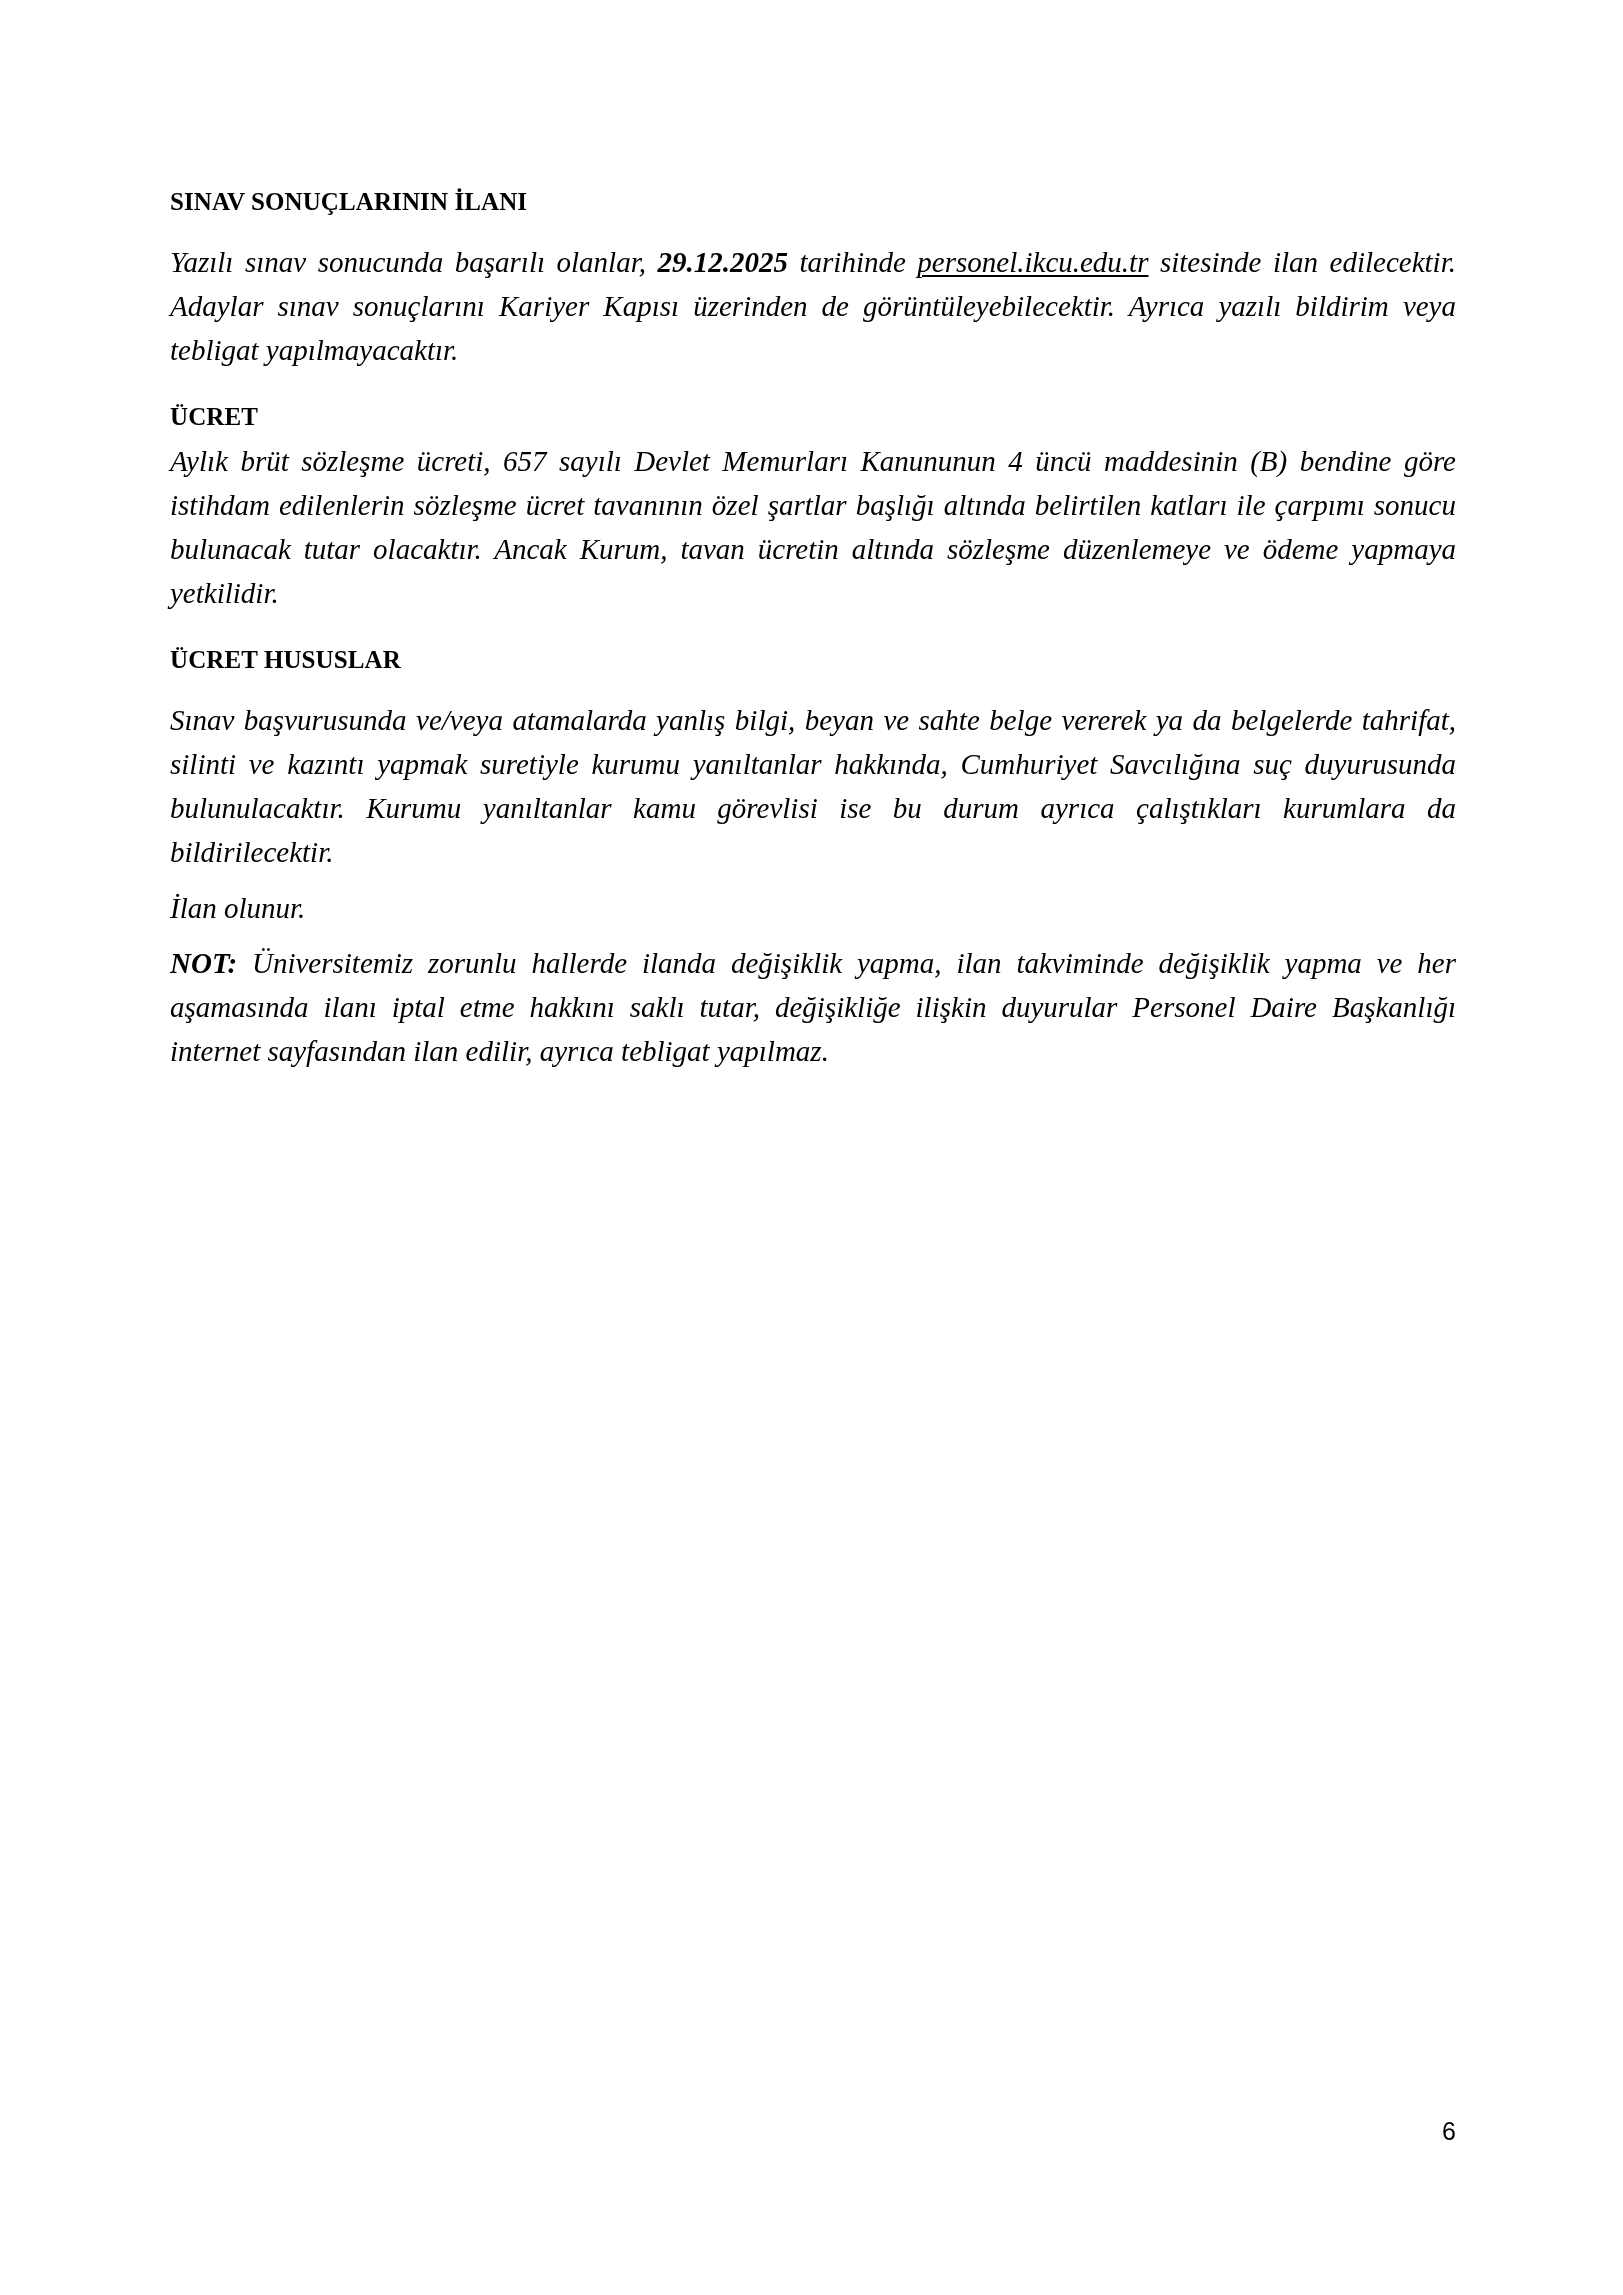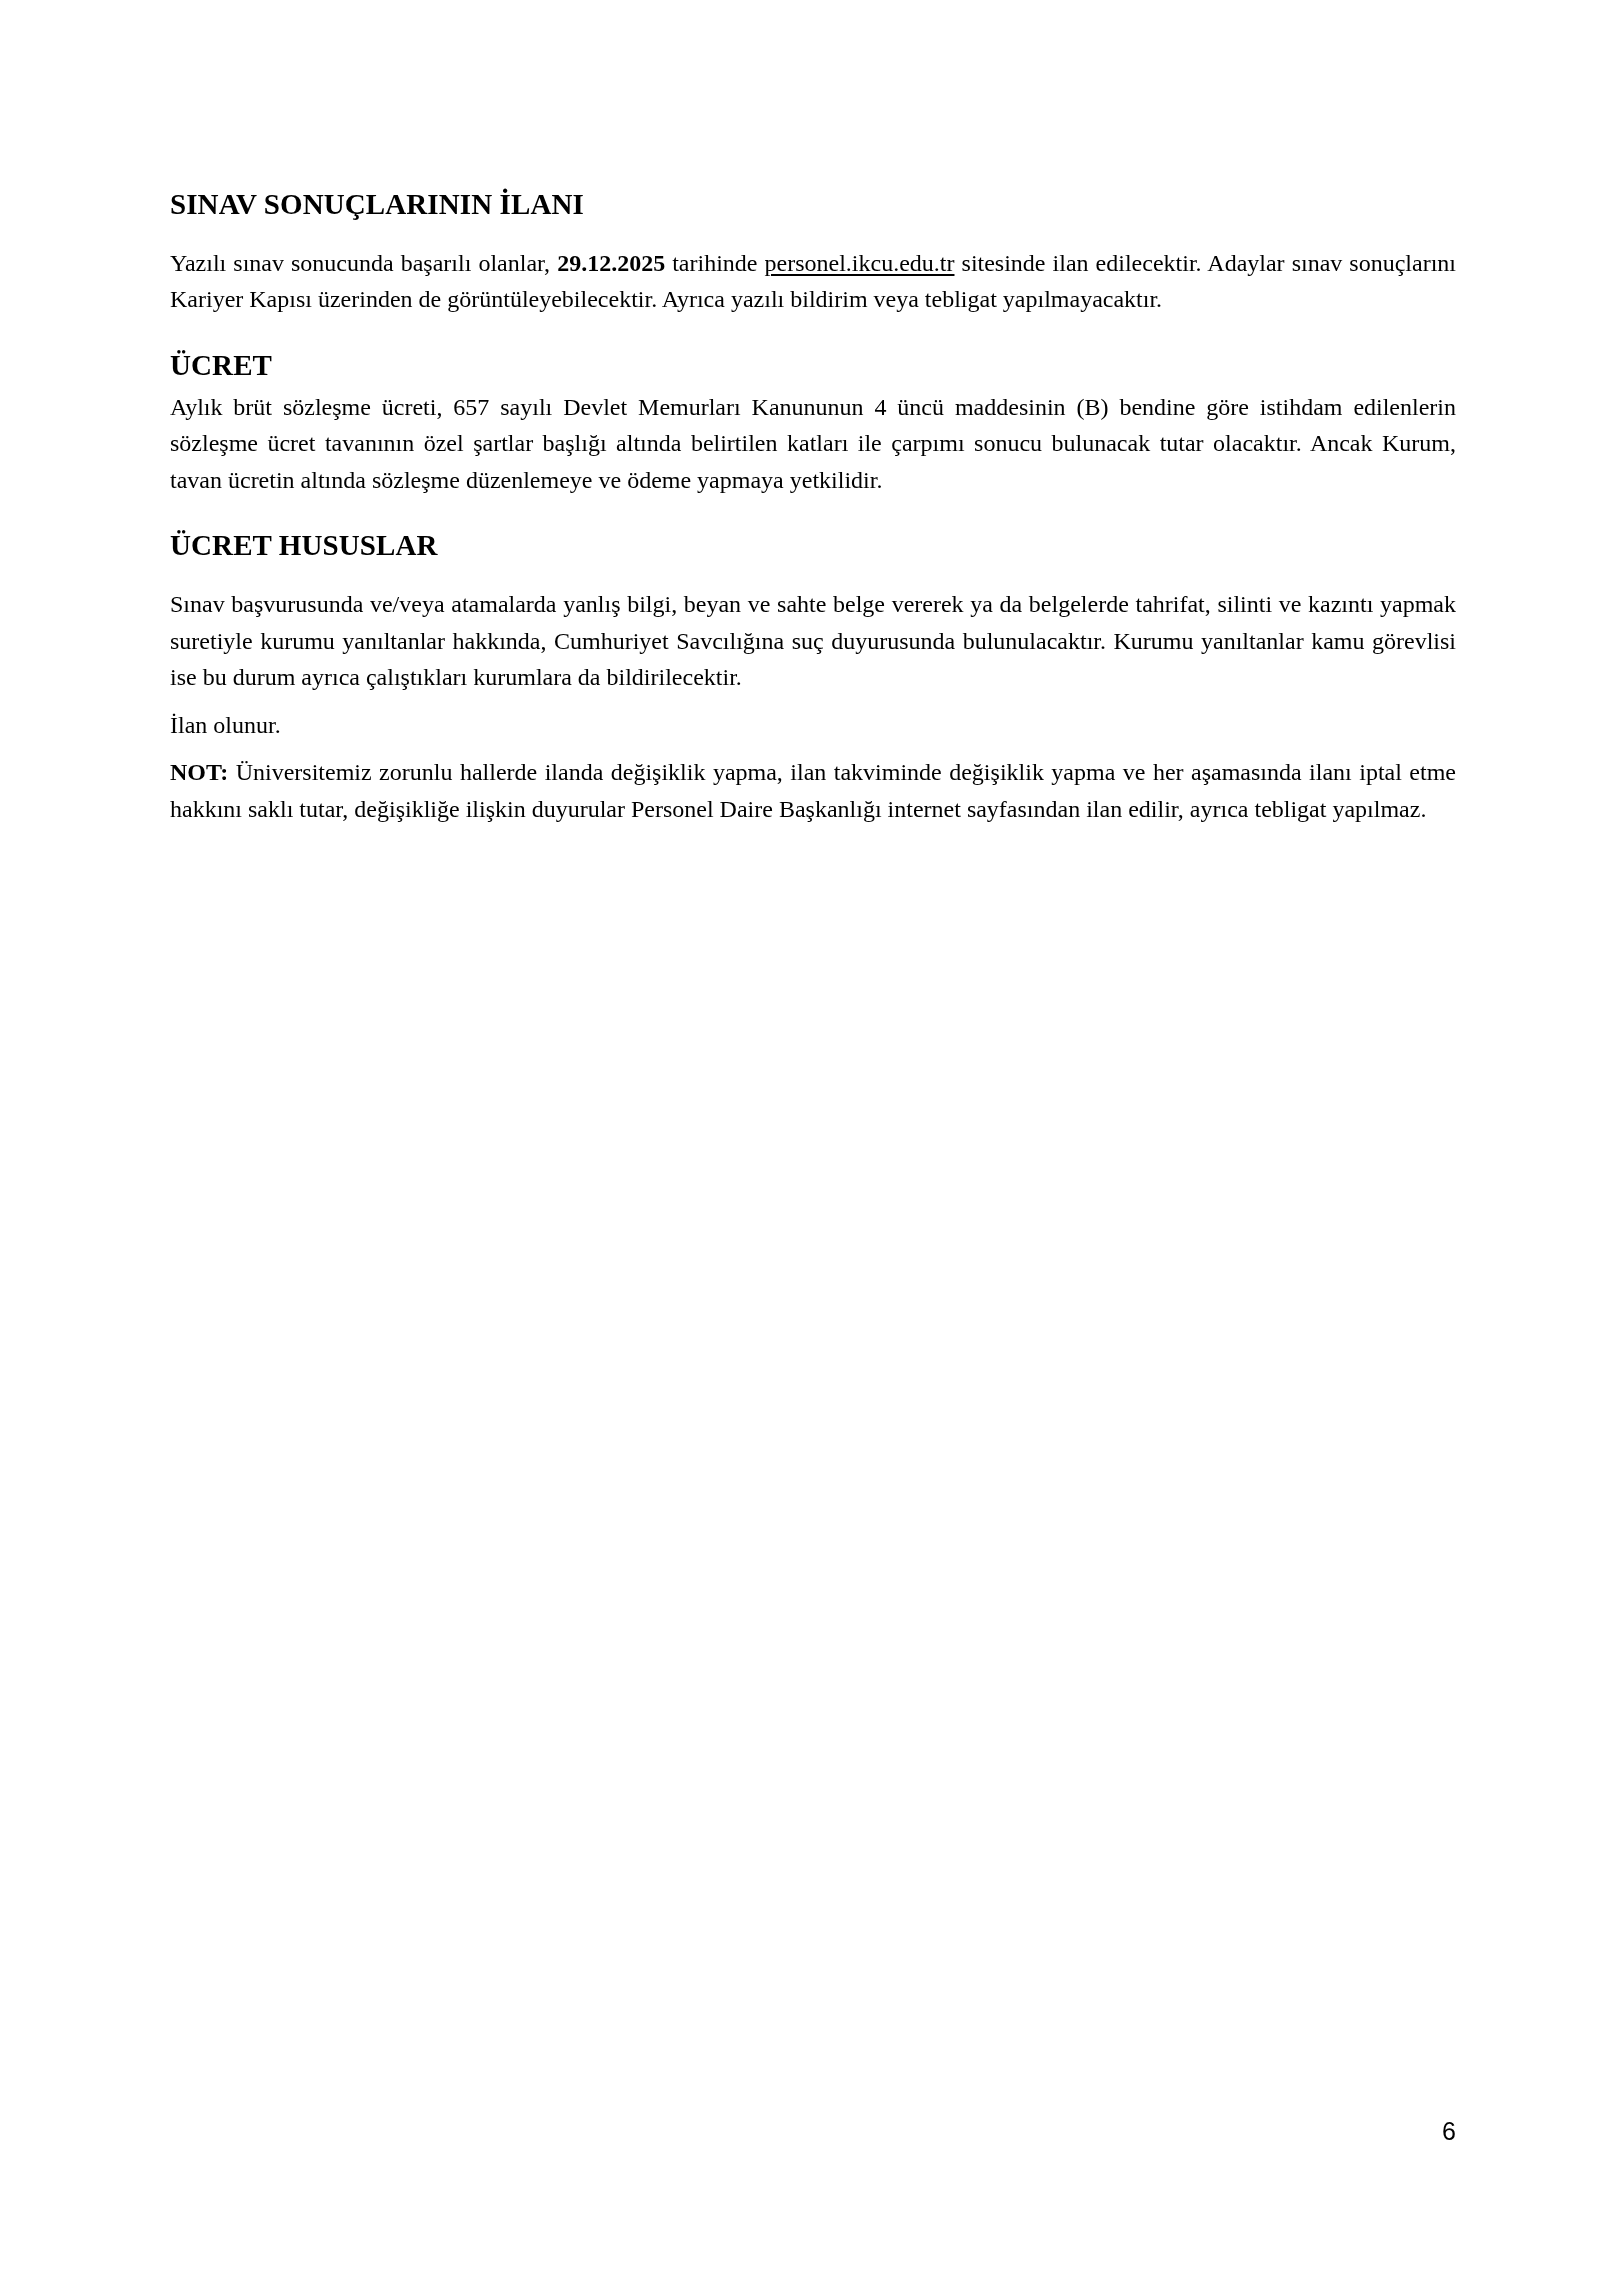--- a/index.html
+++ b/index.html
@@ -28,43 +28,44 @@
   .content {
     position: absolute;
     left: 170px;
     top: 187px;
     width: 1286px;
   }
 
   
   .heading {
     font-weight: bold;
-    font-size: 29px;
+    font-size: 25px;
     line-height: 1.18;
     margin: 0;
     letter-spacing: 0.1px;
   }
   .heading-spaced-below {
     margin-bottom: 23.6px;
   }
   .heading-tight-below {
     margin-bottom: 7px;
   }
   .heading-spaced-above {
     margin-top: 30px;
   }
 
   
   .para {
-    font-size: 24px;
+    font-size: 29px;
     line-height: 1.52;
     text-align: justify;
     text-justify: inter-word;
     margin: 0;
     hyphens: none;
+    font-style: italic;
   }
   .para + .para {
     margin-top: 11px;
   }
   .para-gap-above {
     margin-top: 41px;
   }
   .para-left {
     text-align: left;
   }

